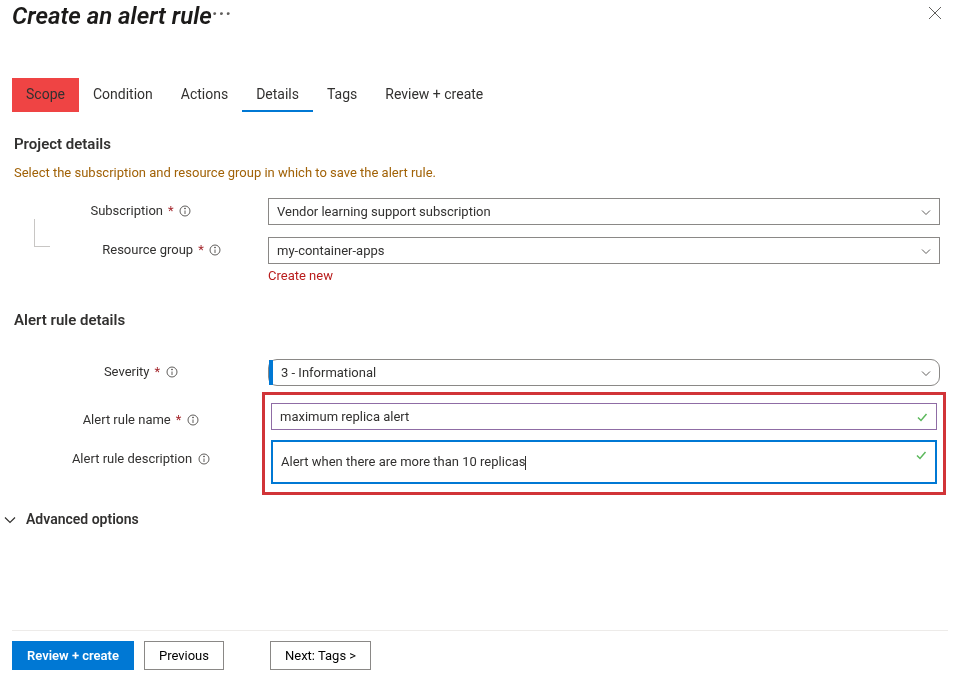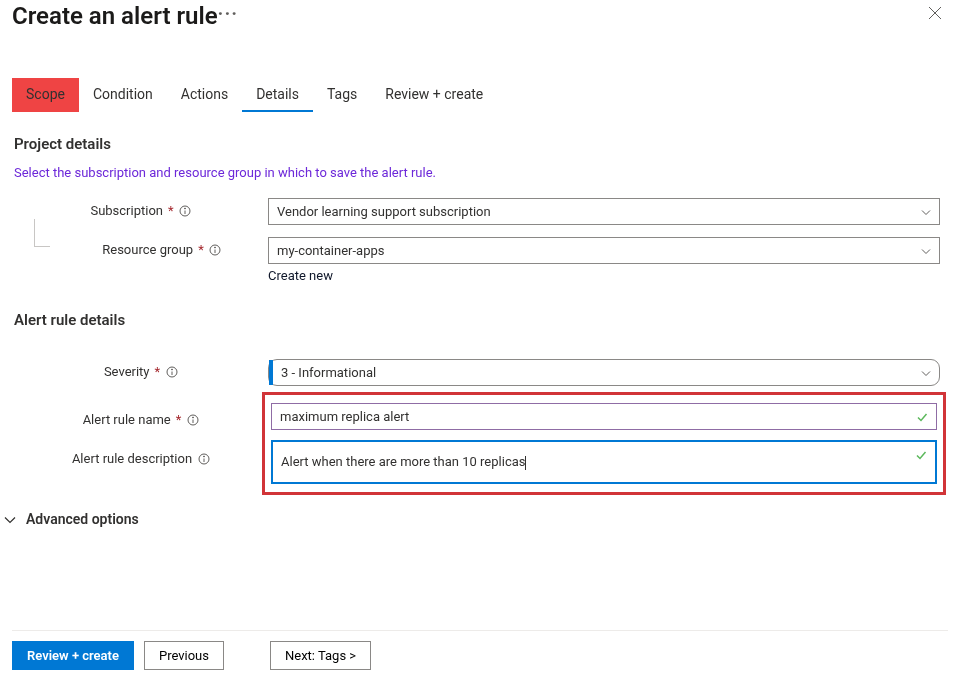--- a/index.html
+++ b/index.html
@@ -19,20 +19,21 @@
     align-items: center;
     justify-content: space-between;
     padding: 2px 18px 0 12px;
   }
   .title {
     font-size: 24px;
     font-weight: 600;
     color: #1b1a19;
     display: flex;
     align-items: flex-end;
+    font-style: italic;
   }
   .title-ellipsis {
     font-size: 20px;
     color: #605e5c;
     letter-spacing: 1px;
     position: relative;
     top: -4px;
   }
   .close-icon {
     font-size: 16px;
@@ -69,21 +70,21 @@
   .section {
     padding: 22px 14px 0 14px;
   }
   .section-title {
     font-size: 15px;
     font-weight: 600;
     margin-bottom: 12px;
   }
   .section-desc {
     font-size: 13px;
-    color: #6d28d9;
+    color: #a16207;
     margin-bottom: 18px;
   }
 
   
   .form-row {
     display: flex;
     align-items: flex-start;
     margin-bottom: 12px;
   }
   .form-label {
@@ -177,21 +178,21 @@
     content: "";
     display: inline-block;
     width: 1px;
     height: 14px;
     background: #323130;
     vertical-align: middle;
     margin-left: 0px;
   }
 
   .create-new {
-    color: #0f172a;
+    color: #b91c1c;
     font-size: 13px;
     margin-top: 4px;
     display: inline-block;
     cursor: pointer;
     text-align: center;
   }
 
   .highlight-wrap {
     border: 3px solid #d13438;
     padding: 2px 6px 8px 6px;

